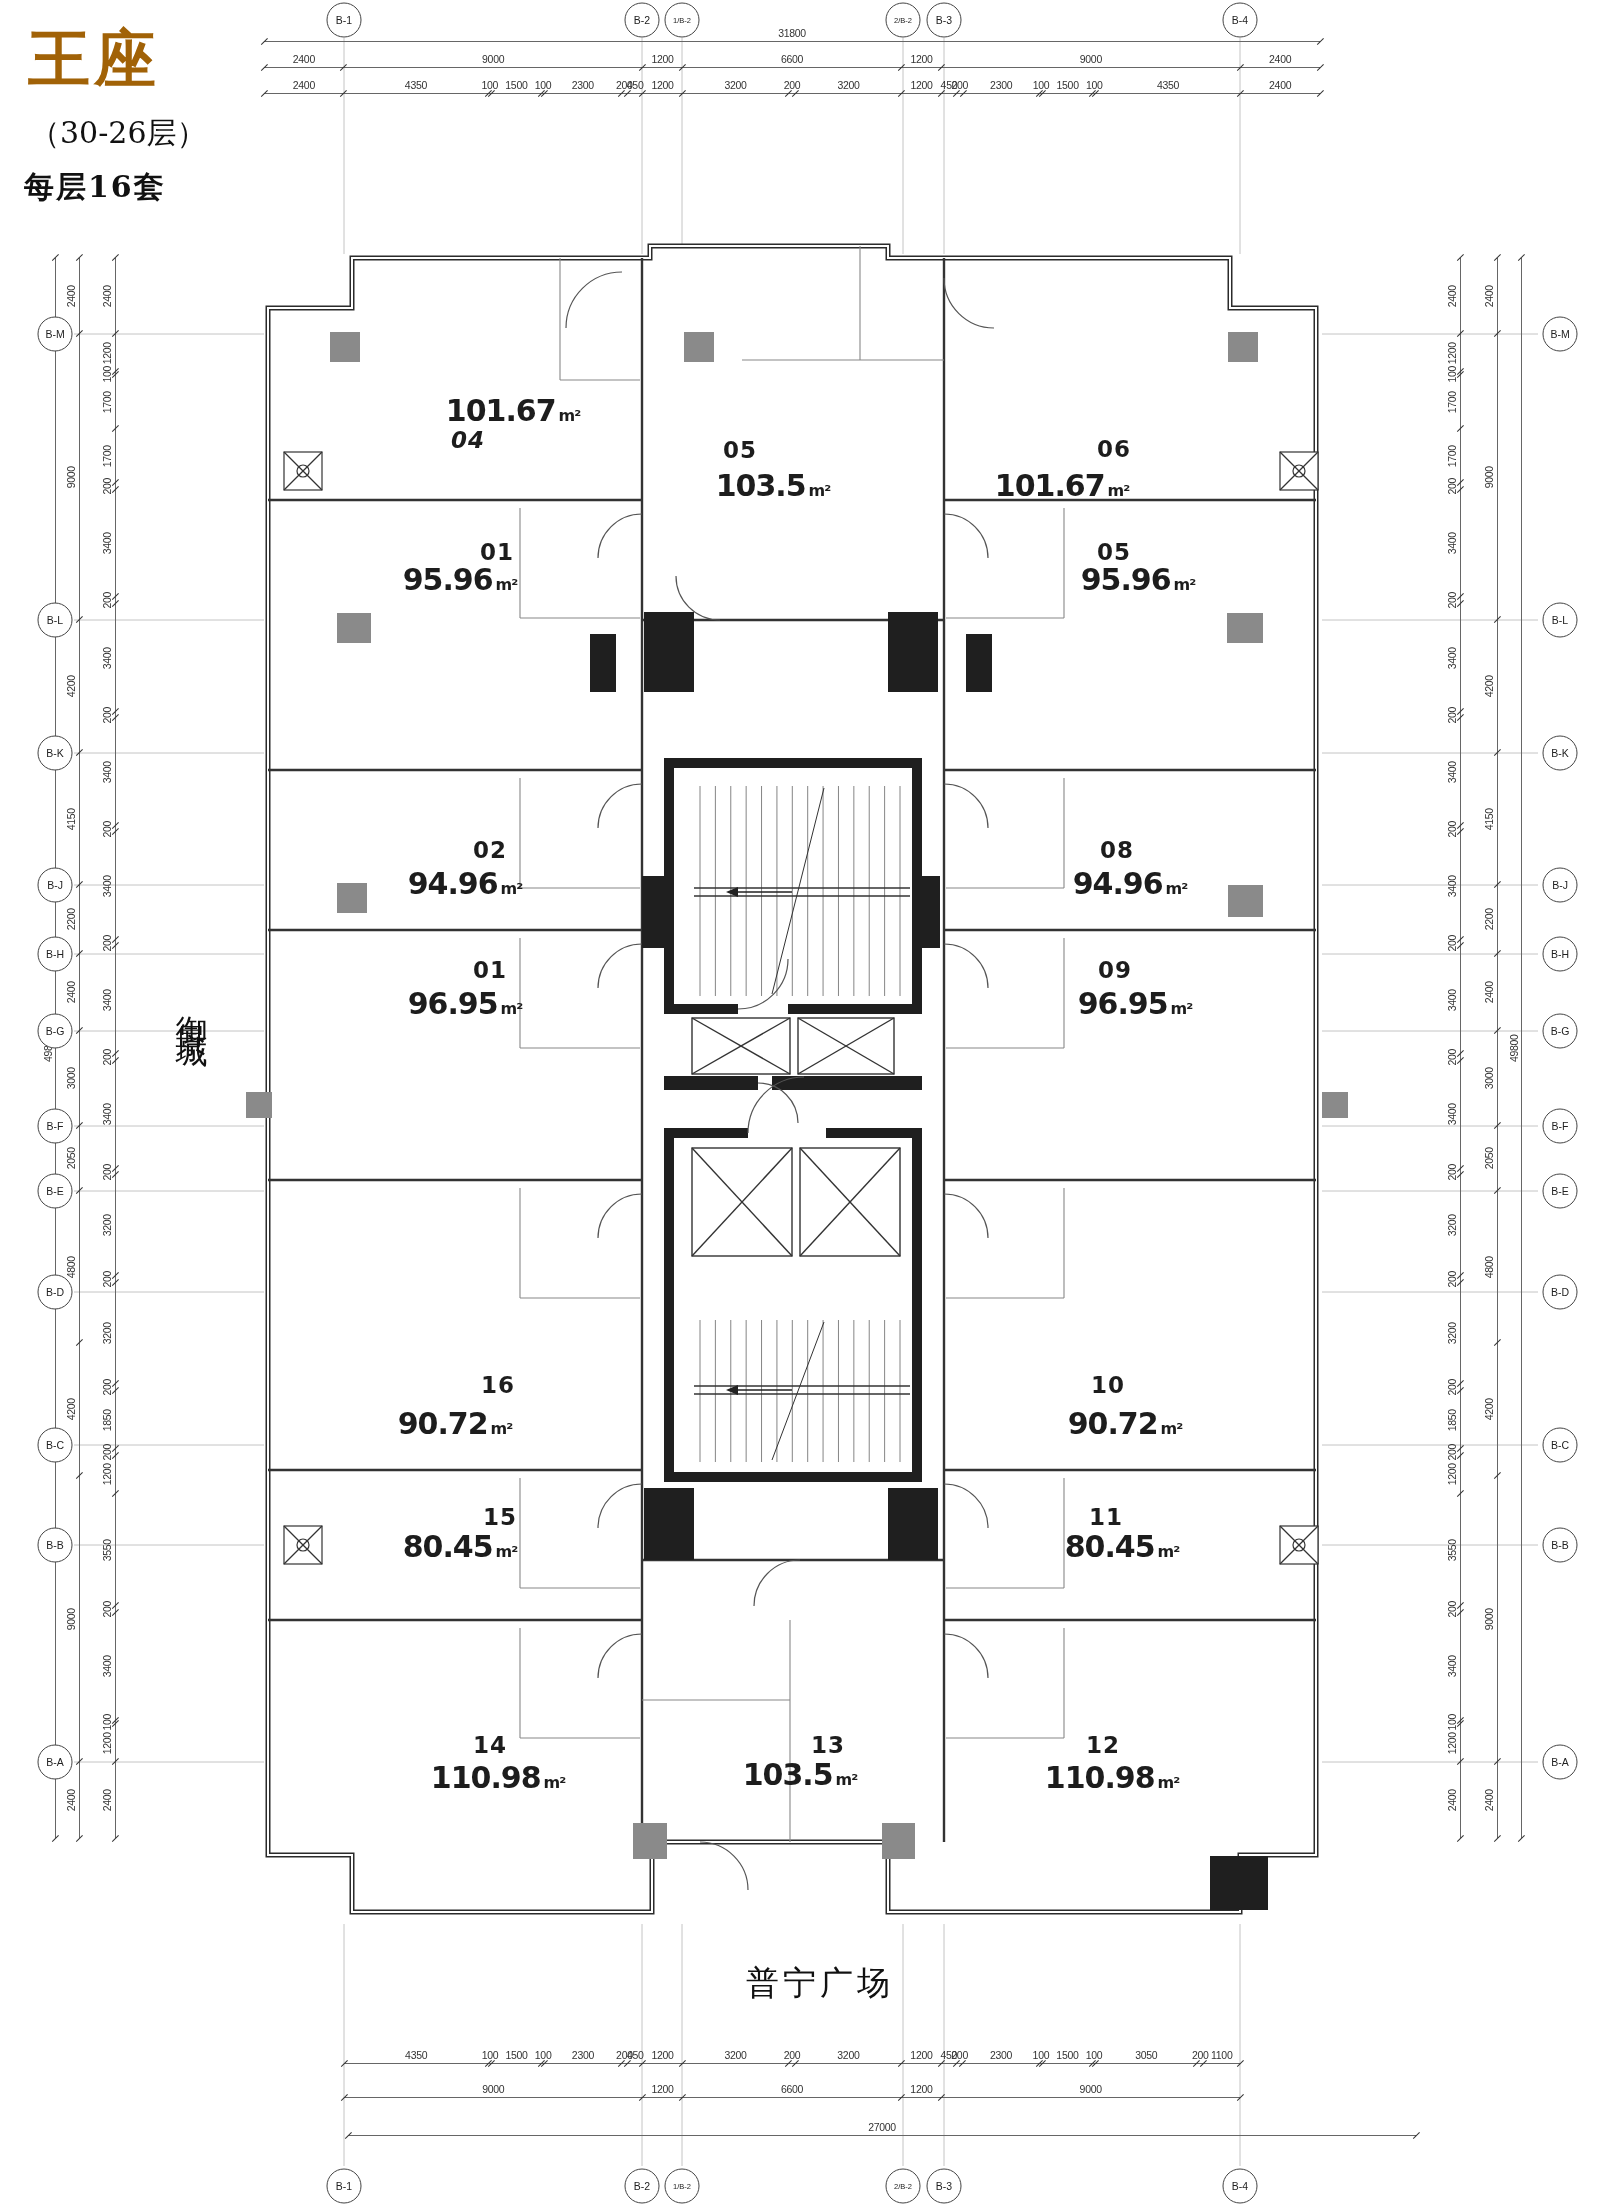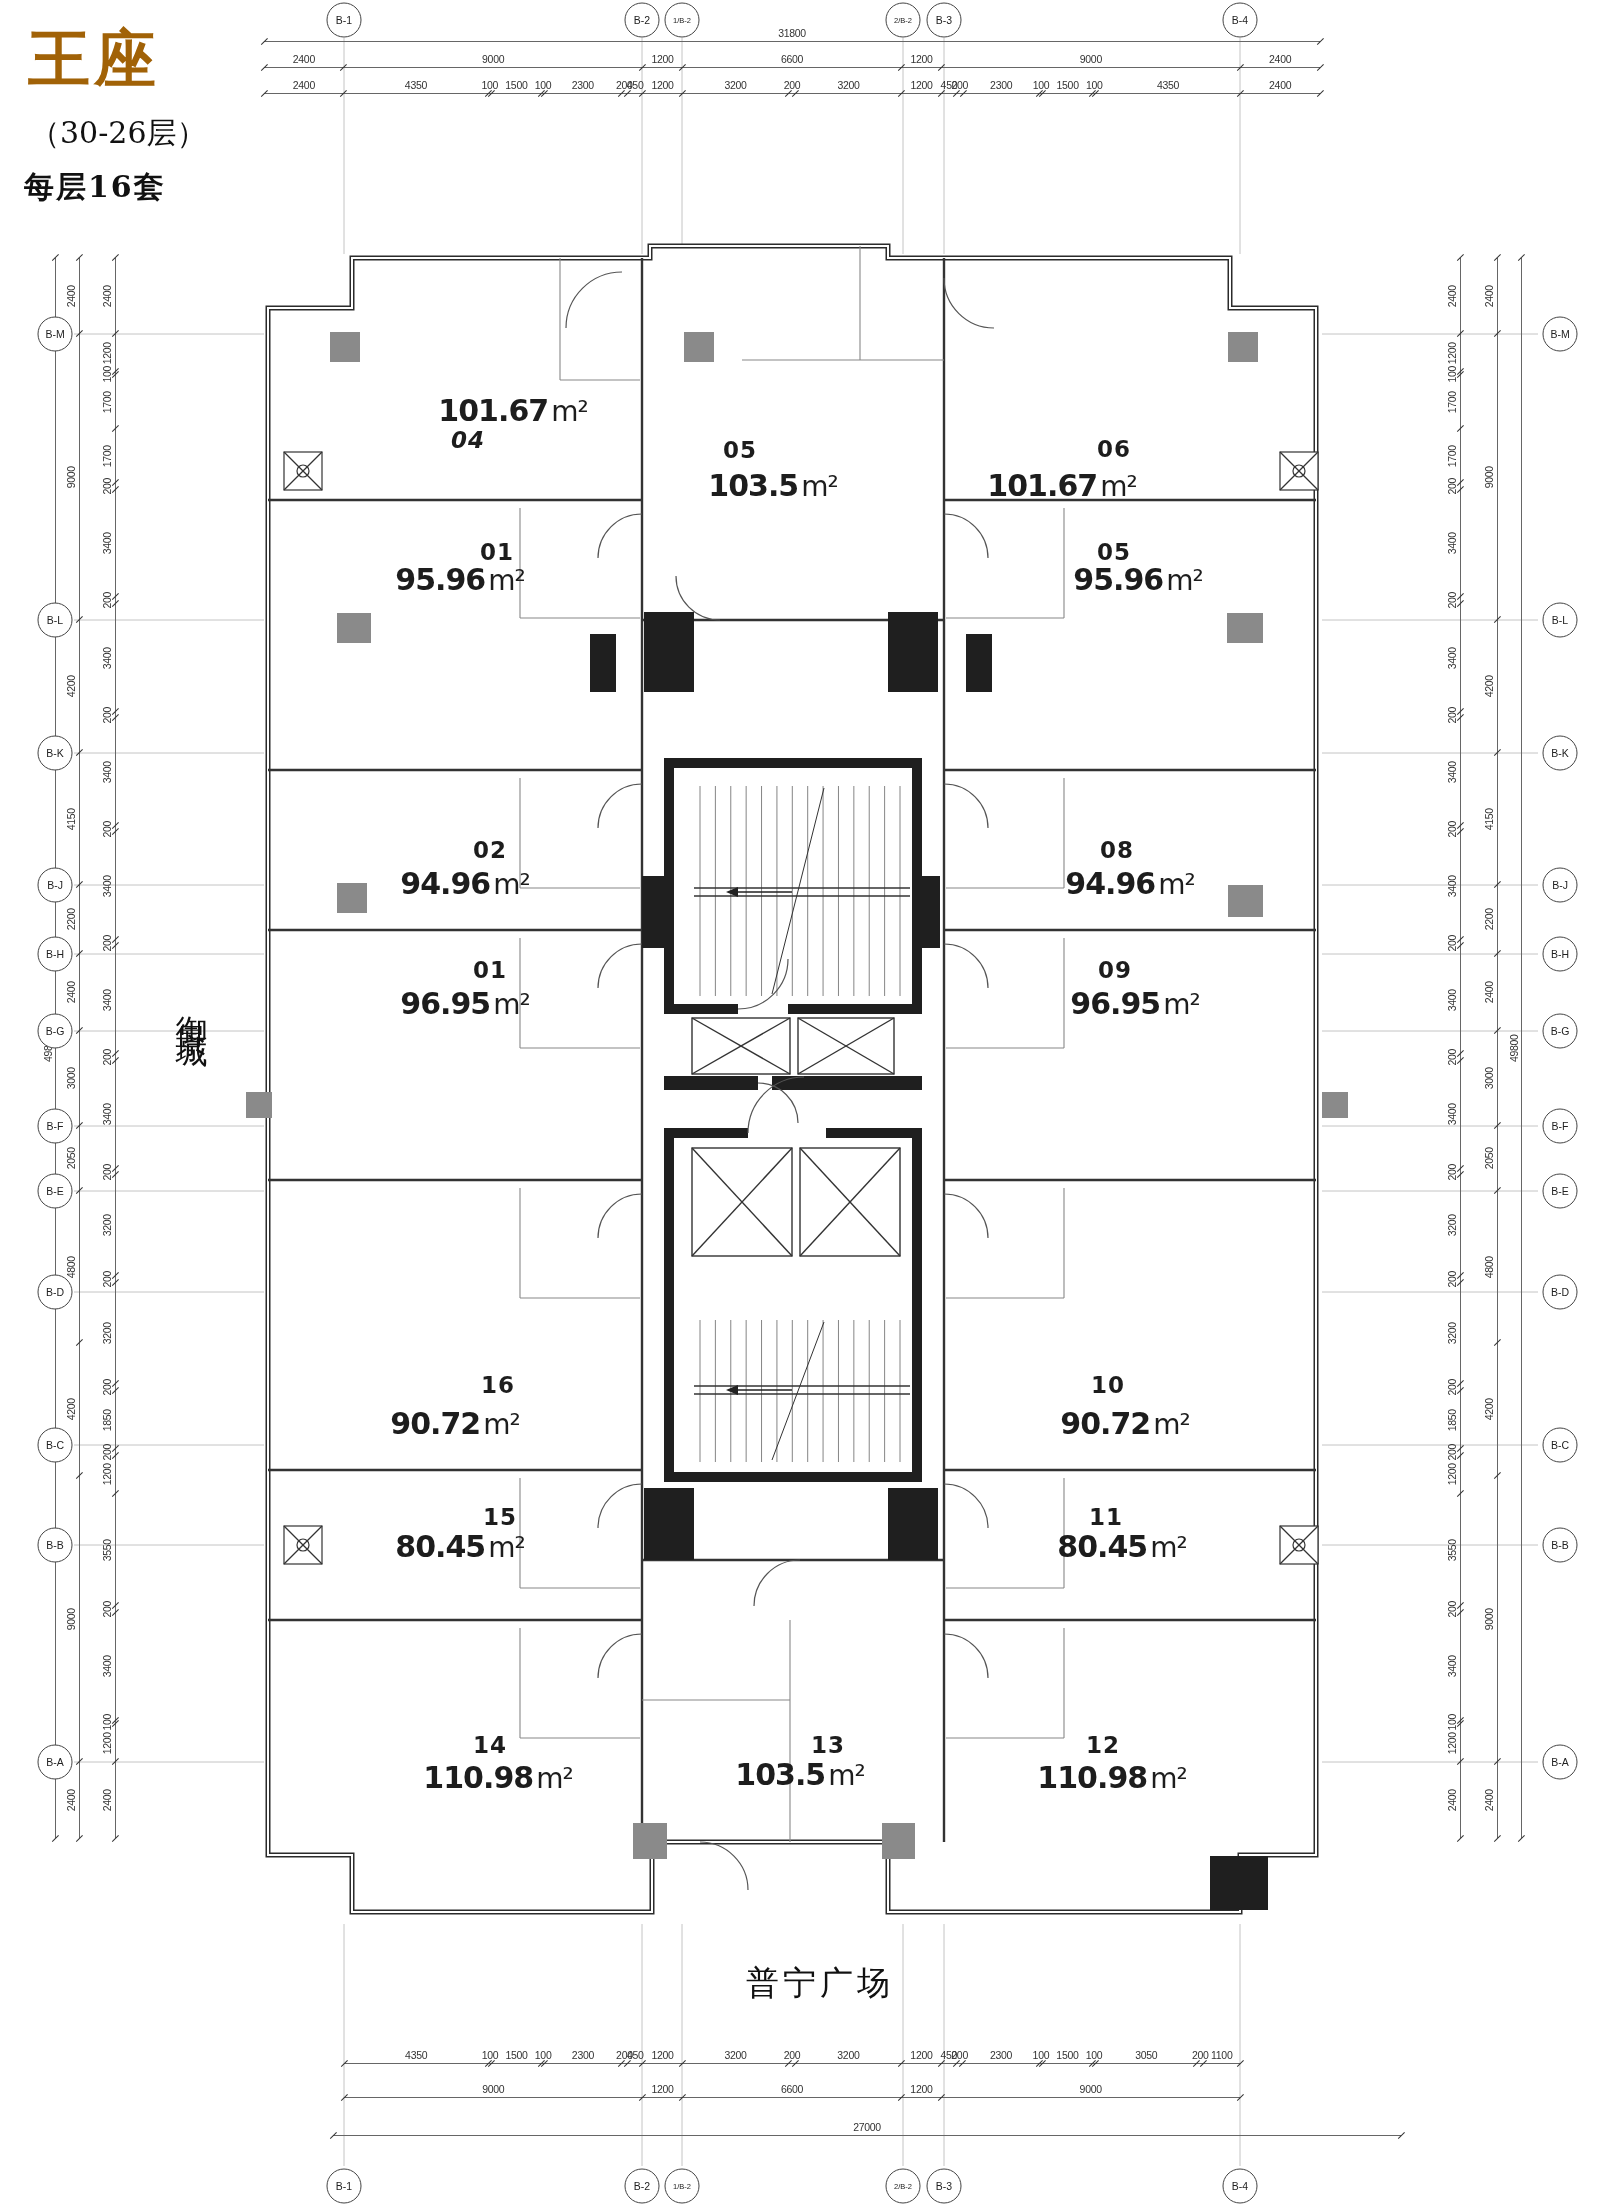--- a/index.html
+++ b/index.html
@@ -25,21 +25,21 @@
   .dchain.v .dseg::before{content:"";position:absolute;top:-1px;right:-4.5px;width:9px;height:1.3px;background:#333;transform:rotate(-45deg);}
   .dchain.v .dseg:last-child::after{content:"";position:absolute;bottom:-1px;right:-4.5px;width:9px;height:1.3px;background:#333;transform:rotate(-45deg);}
   
   .bub{position:absolute;width:33px;height:33px;border:1.3px solid #444;border-radius:50%;
        background:#fff;display:flex;align-items:center;justify-content:center;
        font:10.5px/1 "Liberation Sans",sans-serif;color:#222;transform:translate(-50%,-50%);z-index:3;}
   .bub.small{font-size:7.5px;}
   
   .unum{position:absolute;transform:translate(-50%,-50%);font:700 23px/1 "DejaVu Sans",sans-serif;color:#1d1d1d;letter-spacing:1px;z-index:4;}
   .uarea{position:absolute;transform:translate(-50%,-50%);font:600 30px/1 "DejaVu Sans",sans-serif;color:#1d1d1d;letter-spacing:-1px;white-space:nowrap;z-index:4;}
-  .uarea .u{font-size:28px;font-weight:400;margin-left:3px;}
+  .uarea .u{font-size:16px;font-weight:700;margin-left:3px;}
   svg{position:absolute;left:0;top:0;}
 </style>
 </head>
 <body>
 
 <svg id="plan-svg" width="1600" height="2206" viewBox="0 0 1600 2206">
 
   <g id="gridlines" stroke="#b5b5b5" stroke-width="0.8">
       <line x1="344" y1="38" x2="344" y2="254"></line>
       <line x1="344" y1="1924" x2="344" y2="2166"></line>
@@ -449,21 +449,21 @@
     <div class="dseg" style="flex-grow: 6600;">
       <span>6600</span>
     </div>
     <div class="dseg" style="flex-grow: 1200;">
       <span>1200</span>
     </div>
     <div class="dseg" style="flex-grow: 9000;">
       <span>9000</span>
     </div>
   </div>
-<div class="dchain h" style="left:333px;top:2120px;width:1068px">
+<div class="dchain h" style="left:348px;top:2120px;width:1068px">
     <div class="dseg" style="flex-grow: 27000;">
       <span>27000</span>
     </div>
   </div>
 <div class="dchain v" style="left:40px;top:258px;height:1580px">
     <div class="dseg" style="flex-grow: 49800;">
       <span>49800</span>
     </div>
   </div>
 <div class="dchain v" style="left:64px;top:258px;height:1580px">

